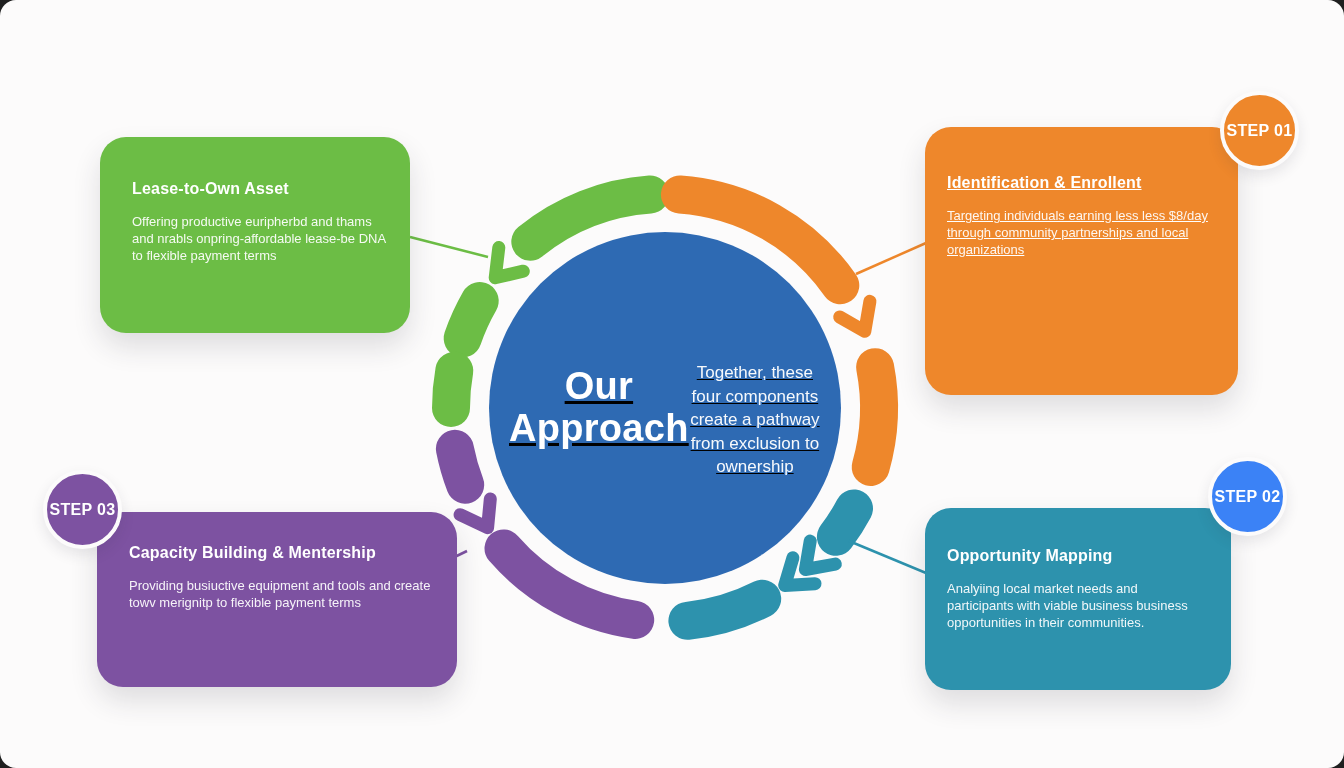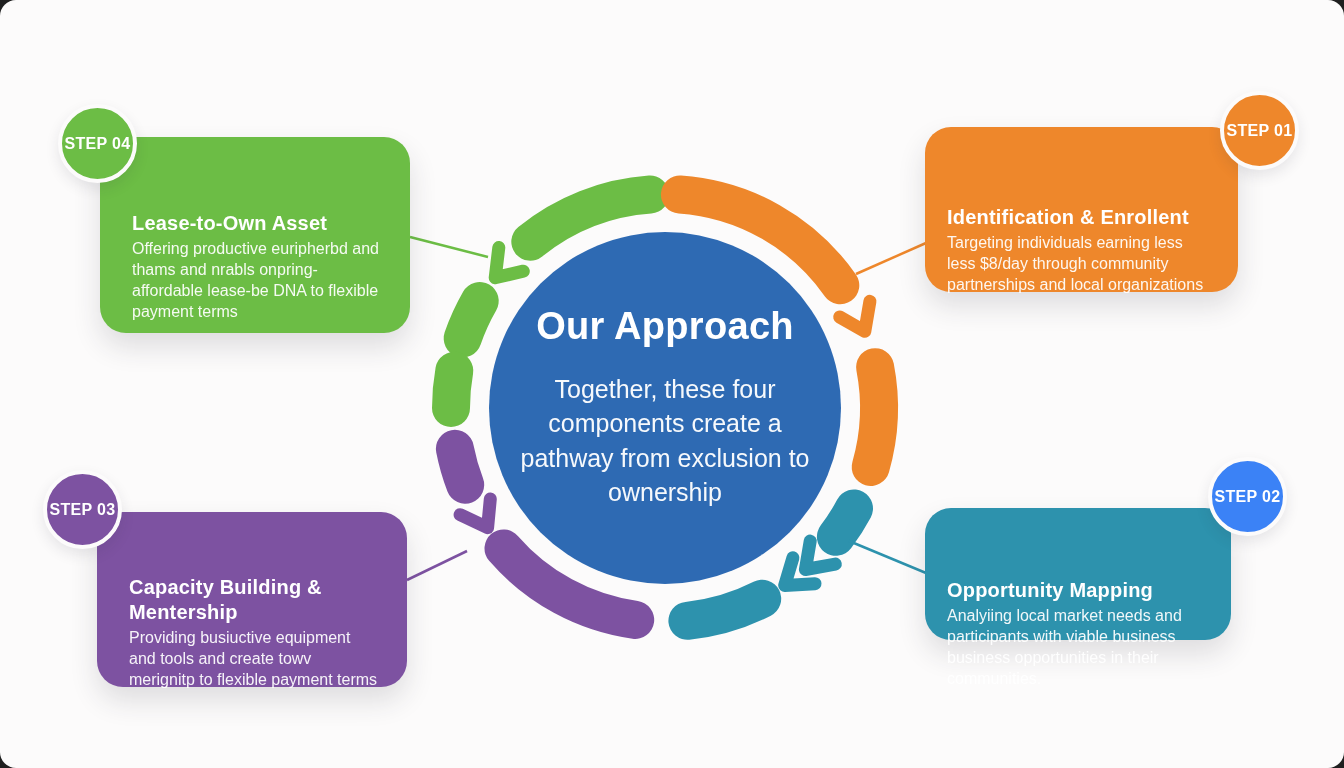--- a/index.html
+++ b/index.html
@@ -5,36 +5,36 @@
   html,body{margin:0;padding:0;background:#1f1f1f;font-family:"Liberation Sans", sans-serif;}
   .canvas{
     position:relative;width:1344px;height:768px;background:#fcfbfb;
     border-radius:16px;overflow:hidden;
   }
   
   #ring-svg{position:absolute;left:0;top:0;width:1344px;height:768px;z-index:1;}
   
   .center-circle{
     position:absolute;left:489px;top:232px;width:352px;height:352px;border-radius:50%;
-    z-index:2;display:flex;flex-direction:column;align-items:center;justify-content:center;
-    text-align:center;box-sizing:border-box;padding:0 20px;
+    z-index:2;display:flex;flex-direction:row;align-items:center;justify-content:center;
+    text-align:center;box-sizing:border-box;padding:0 20px;text-decoration:underline;
   }
   .center-title{color:#fff;font-size:38px;font-weight:700;letter-spacing:.3px;line-height:1.1;}
-  .center-subtitle{color:rgba(255,255,255,.96);font-size:25px;line-height:1.38;margin-top:24px;max-width:310px;}
+  .center-subtitle{color:rgba(255,255,255,.96);font-size:17px;line-height:1.38;margin-top:24px;max-width:310px;}
   
   .step-card{
     position:absolute;z-index:3;border-radius:26px;box-sizing:border-box;color:#fff;
     box-shadow:0 14px 28px rgba(40,40,60,.14);
   }
-  .card-01{left:925px;top:127px;width:313px;height:165px;padding:46px 24px 24px 22px;}
-  .card-02{left:925px;top:508px;width:306px;height:132px;padding:38px 24px 24px 22px;}
-  .card-03{left:97px;top:512px;width:310px;height:175px;padding:31px 26px 29px 32px;}
+  .card-01{left:925px;top:127px;width:313px;height:268px;padding:46px 24px 24px 22px;text-decoration:underline;}
+  .card-02{left:925px;top:508px;width:306px;height:182px;padding:38px 24px 24px 22px;}
+  .card-03{left:97px;top:512px;width:360px;height:175px;padding:31px 26px 29px 32px;}
   .card-04{left:100px;top:137px;width:310px;height:196px;padding:42px 24px 22px 32px;}
-  .step-title{font-size:20px;font-weight:700;line-height:1.26;letter-spacing:.2px;margin-top:32px;}
-  .step-body{font-size:16px;line-height:1.3;margin-top:3px;color:rgba(255,255,255,.93);}
+  .step-title{font-size:16px;font-weight:700;line-height:1.26;letter-spacing:.2px;}
+  .step-body{font-size:13px;line-height:1.3;margin-top:15px;color:rgba(255,255,255,.93);}
   
   .badge{
     position:absolute;z-index:4;width:79px;height:79px;border-radius:50%;border:4px solid #fcfbfb;
     box-sizing:border-box;display:flex;align-items:center;justify-content:center;
     color:#fff;font-size:16px;font-weight:700;letter-spacing:.3px;
     box-shadow:0 6px 14px rgba(40,40,60,.10);
   }
   .badge-01{left:1208px;top:91px;margin-left:12px;}
   .badge-02{left:1208px;top:457px;}
   .badge-03{left:43px;top:470px;}
@@ -84,15 +84,14 @@
     <div class="step-body">Providing busiuctive equipment and tools and create towv merignitp to flexible payment terms</div>
   </div>
   <div class="step-card card-04" style="background: rgb(108, 189, 69);">
     <div class="step-title">Lease-to-Own Asset</div>
     <div class="step-body">Offering productive euripherbd and thams and nrabls onpring-affordable lease-be DNA to flexible payment terms</div>
   </div>
 
   <div class="badge badge-01" style="background: rgb(238, 135, 43);">STEP 01</div>
   <div class="badge badge-02" style="background: #3b82f6;">STEP 02</div>
   <div class="badge badge-03" style="background: rgb(125, 82, 161);">STEP 03</div>
-  <div class="badge badge-04" style="background: rgb(108, 189, 69);">STEP 04</div>
 
 </div>
 
 </body></html>

